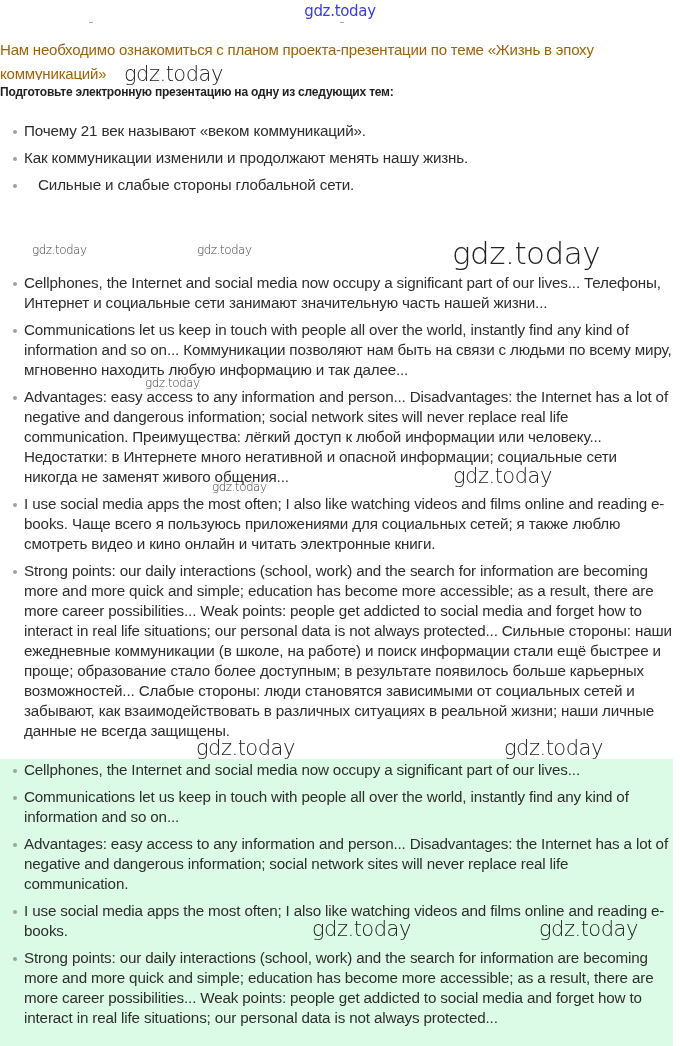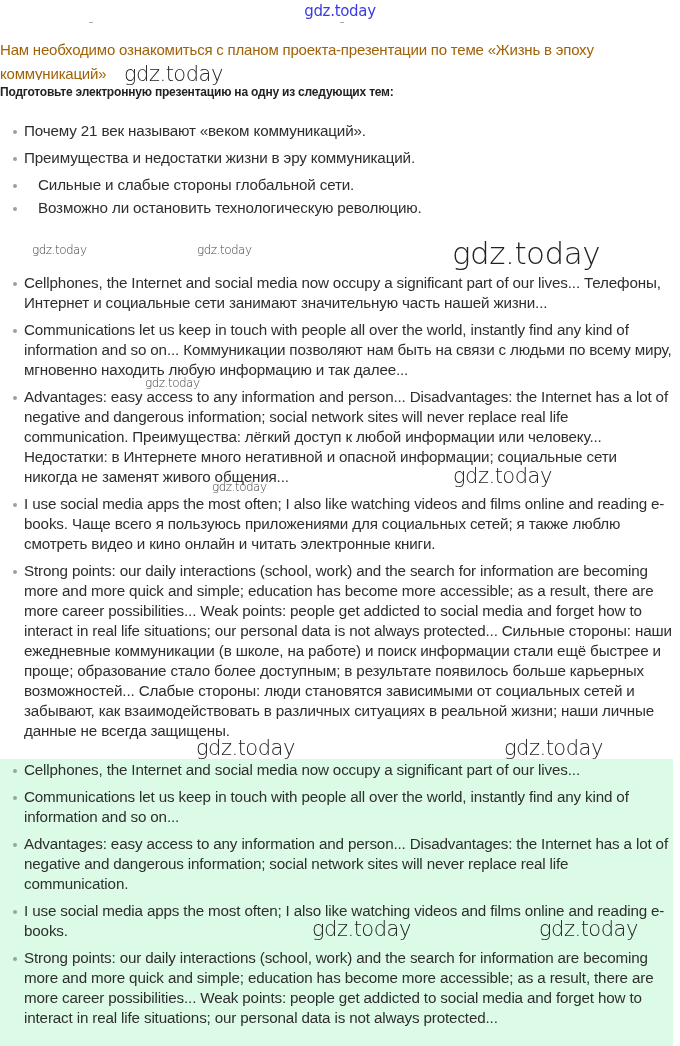--- a/index.html
+++ b/index.html
@@ -44,23 +44,22 @@
 <div class="tick" style="left:340px"></div>
 
 <div class="intro">
   <span class="clip">Нам необходимо ознакомиться с планом проекта-презентации по теме «Жизнь в эпоху коммуникаций»</span>
 </div>
 <div class="wm med" style="left:124px; top:62px;">gdz.today</div>
 <div class="task">Подготовьте электронную презентацию на одну из следующих тем:</div>
 
 <ul class="list topics">
   <li>Почему 21 век называют «веком коммуникаций».</li>
-  <li>Преимущества и недостатки жизни в эру коммуникаций.</li>
+  <li>Как коммуникации изменили и продолжают менять нашу жизнь.</li>
   <li class="tight">Сильные и слабые стороны глобальной сети.</li>
-  <li class="tight">Возможно ли остановить технологическую революцию.</li>
 </ul>
 
 <ul class="list answers-ru">
   <li>Cellphones, the Internet and social media now occupy a significant part of our lives... Телефоны, Интернет и социальные сети занимают значительную часть нашей жизни...</li>
   <li>Communications let us keep in touch with people all over the world, instantly find any kind of information and so on... Коммуникации позволяют нам быть на связи с людьми по всему миру, мгновенно находить любую информацию и так далее...</li>
   <li>Advantages: easy access to any information and person... Disadvantages: the Internet has a lot of negative and dangerous information; social network sites will never replace real life communication. Преимущества: лёгкий доступ к любой информации или человеку... Недостатки: в Интернете много негативной и опасной информации; социальные сети никогда не заменят живого общения...</li>
   <li>I use social media apps the most often; I also like watching videos and films online and reading e-books. Чаще всего я пользуюсь приложениями для социальных сетей; я также люблю смотреть видео и кино онлайн и читать электронные книги.</li>
   <li>Strong points: our daily interactions (school, work) and the search for information are becoming more and more quick and simple; education has become more accessible; as a result, there are more career possibilities... Weak points: people get addicted to social media and forget how to interact in real life situations; our personal data is not always protected... Сильные стороны: наши ежедневные коммуникации (в школе, на работе) и поиск информации стали ещё быстрее и проще; образование стало более доступным; в результате появилось больше карьерных возможностей... Слабые стороны: люди становятся зависимыми от социальных сетей и забывают, как взаимодействовать в различных ситуациях в реальной жизни; наши личные данные не всегда защищены.</li>
 </ul>
 

